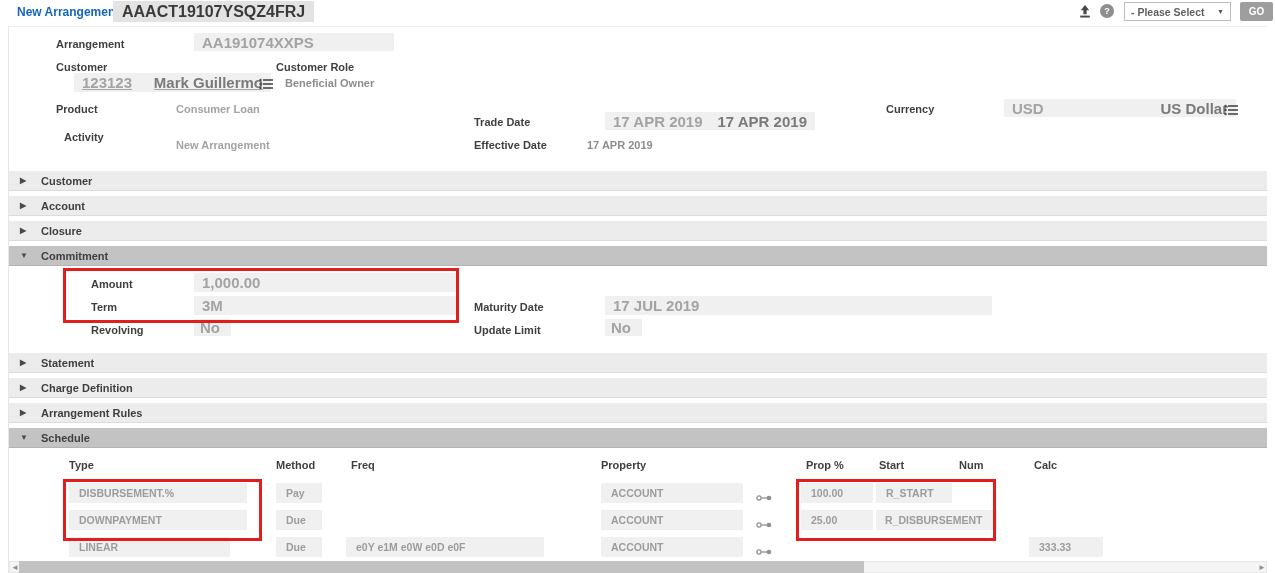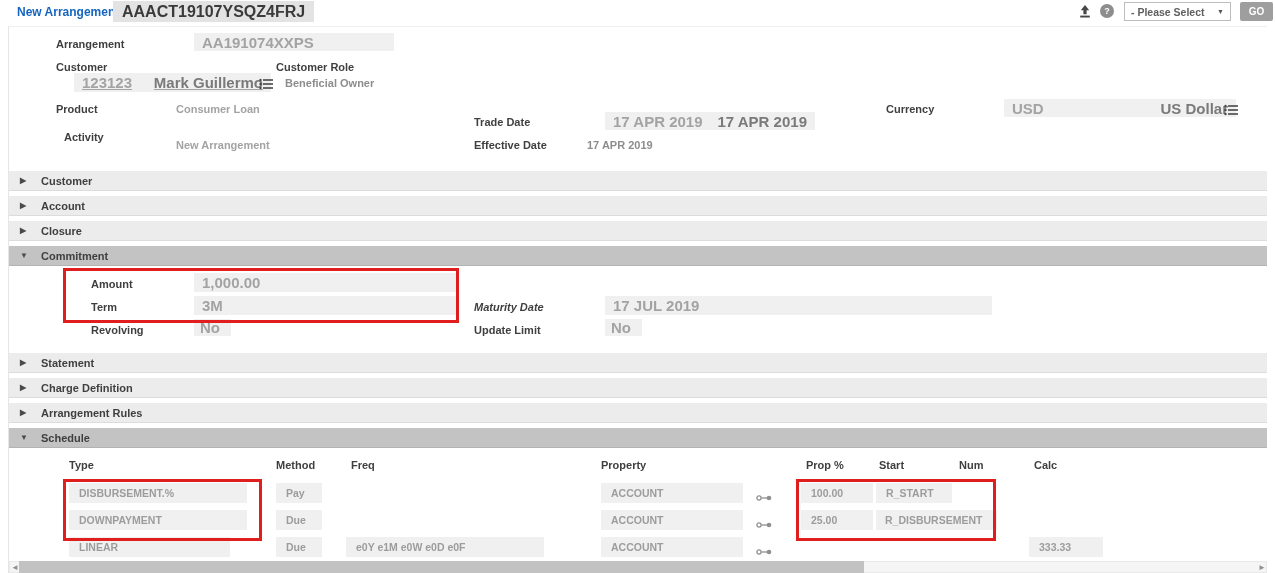--- a/index.html
+++ b/index.html
@@ -146,21 +146,21 @@
       <span>1,000.00</span>
     </div>
     <div class="label" style="left:82px;top:274px;">Term</div>
     <div class="field" style="left:167px;top:269px;width:265px;height:19px;">
       <span>3M</span>
     </div>
     <div class="label" style="left:82px;top:297px;">Revolving</div>
     <div class="field" style="left:167px;top:292px;width:37px;height:17px;padding:0 6px;">
       <span>No</span>
     </div>
-    <div class="label" style="left:465px;top:274px;font-style:italic;">Maturity Date</div>
+    <div class="label" style="left:465px;top:274px;">Maturity Date</div>
     <div class="field" style="left:578px;top:269px;width:387px;height:19px;">
       <span>17 JUL 2019</span>
     </div>
     <div class="label" style="left:465px;top:297px;">Update Limit</div>
     <div class="field" style="left:578px;top:292px;width:37px;height:17px;padding:0 6px;">
       <span>No</span>
     </div>
     <div class="redbox" style="left:54px;top:241px;width:390px;height:49px;"></div>
 
     <div class="bar" style="top:326px;">

